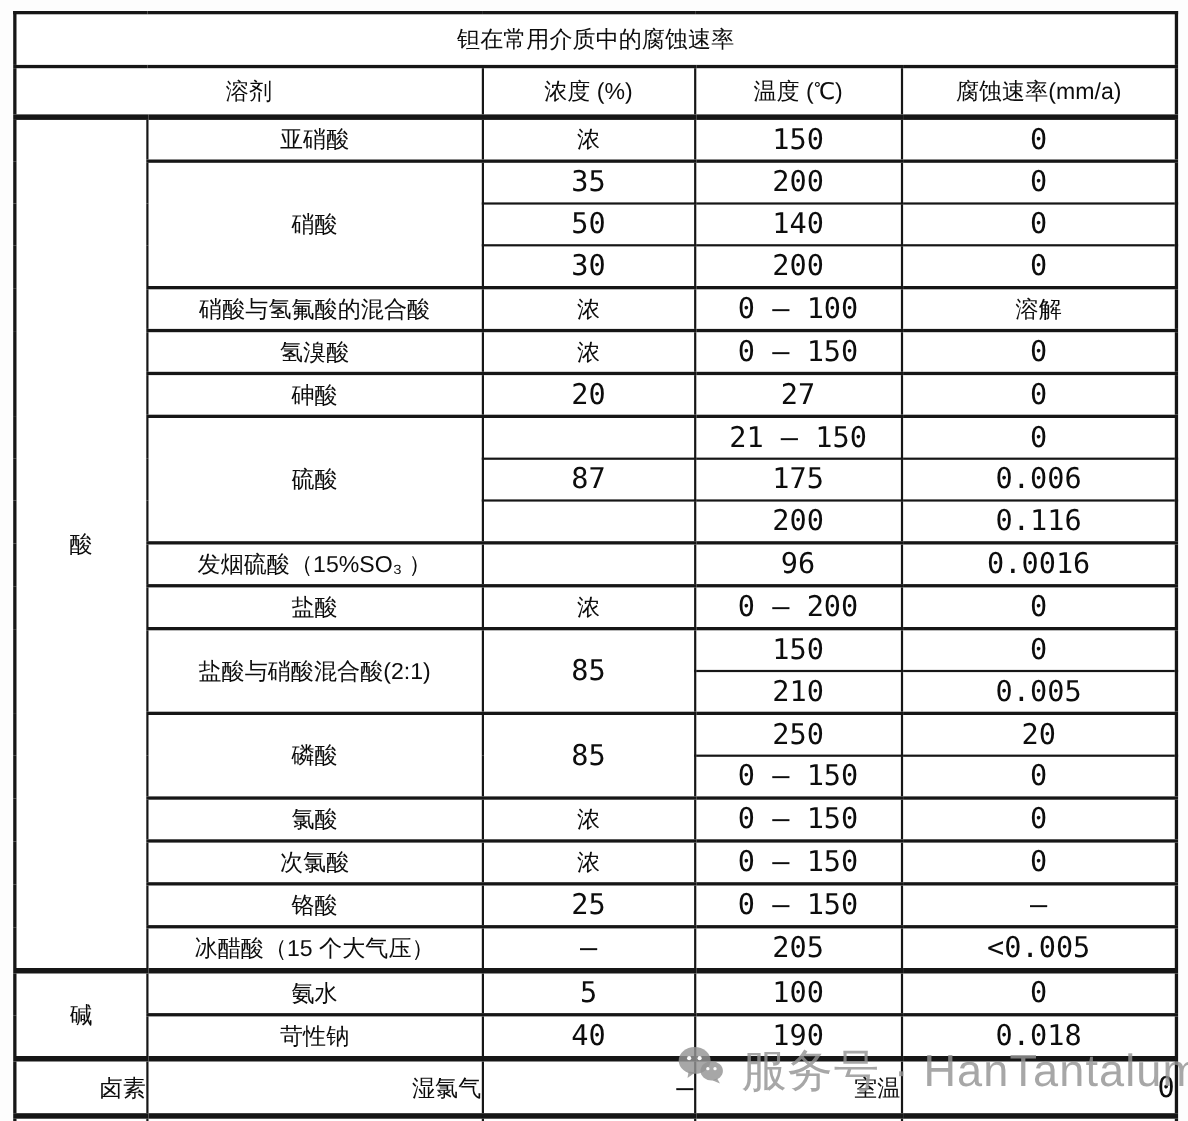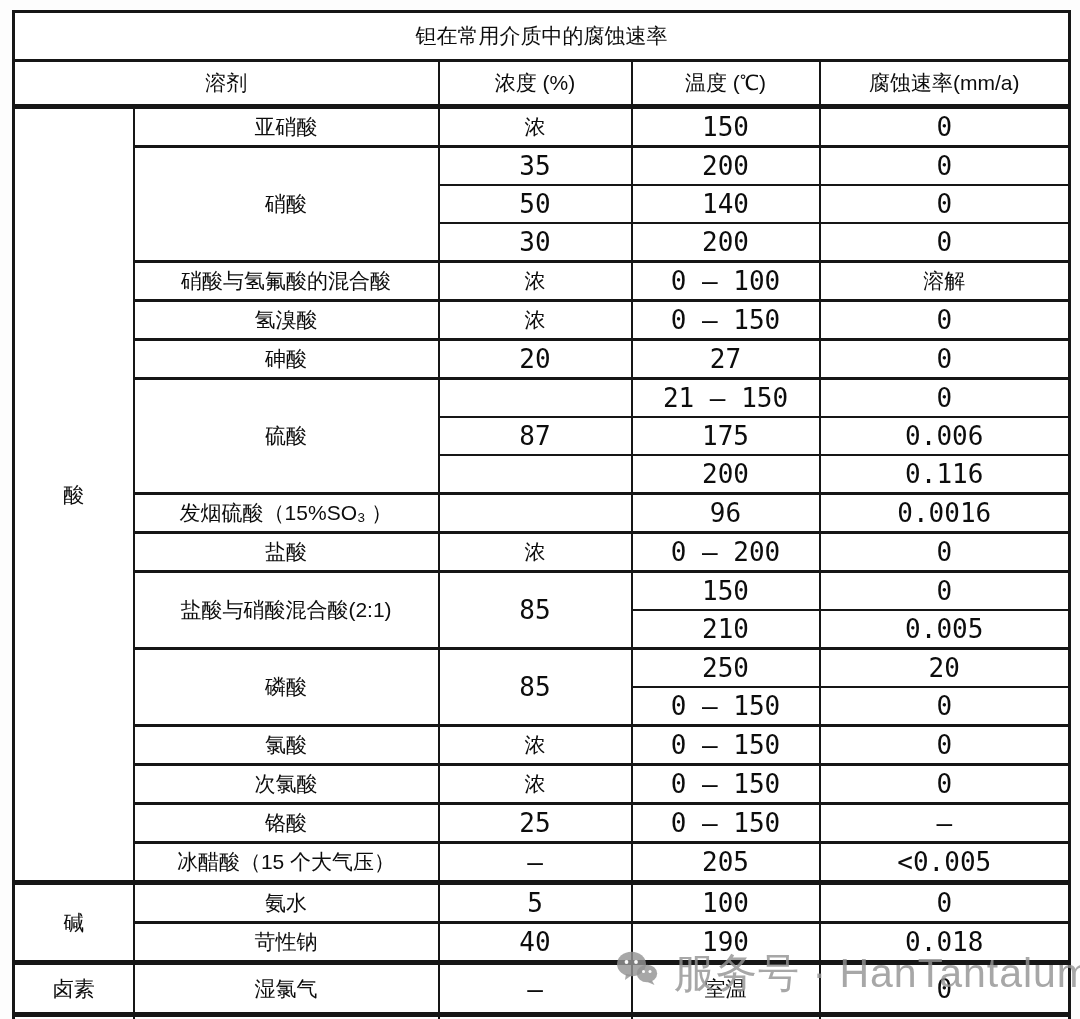--- a/index.html
+++ b/index.html
@@ -19,21 +19,21 @@
   td{
     border:2px solid var(--border,#161616);
     text-align:center;vertical-align:middle;
     overflow:hidden;white-space:nowrap;
     color:var(--text,#0d0d0d);
     padding:0;
   }
   .title-cell{height:46px;font-size:29px;font-weight:bold;}
   .head-cell{height:42px;font-size:28px;font-weight:bold;border-top-width:3px;}
   tr.body-row td{height:36px;}
-  tr.tall-row td{height:47px;}
+  tr.tall-row td{height:47px;text-align:right;}
   tr.partial-row td{height:30px;}
   .zh{font-size:21px;font-weight:400;}
   .num{font-family:"DejaVu Sans Mono",monospace;font-size:26px;}
   .group-start td{border-top-width:3px;}
   .section-start td{border-top-width:5px;}
   .watermark{
     position:absolute;left:616px;top:946px;
     display:flex;align-items:center;gap:16px;
     color:rgba(148,148,148,0.82);
     font-size:41px;letter-spacing:1px;

